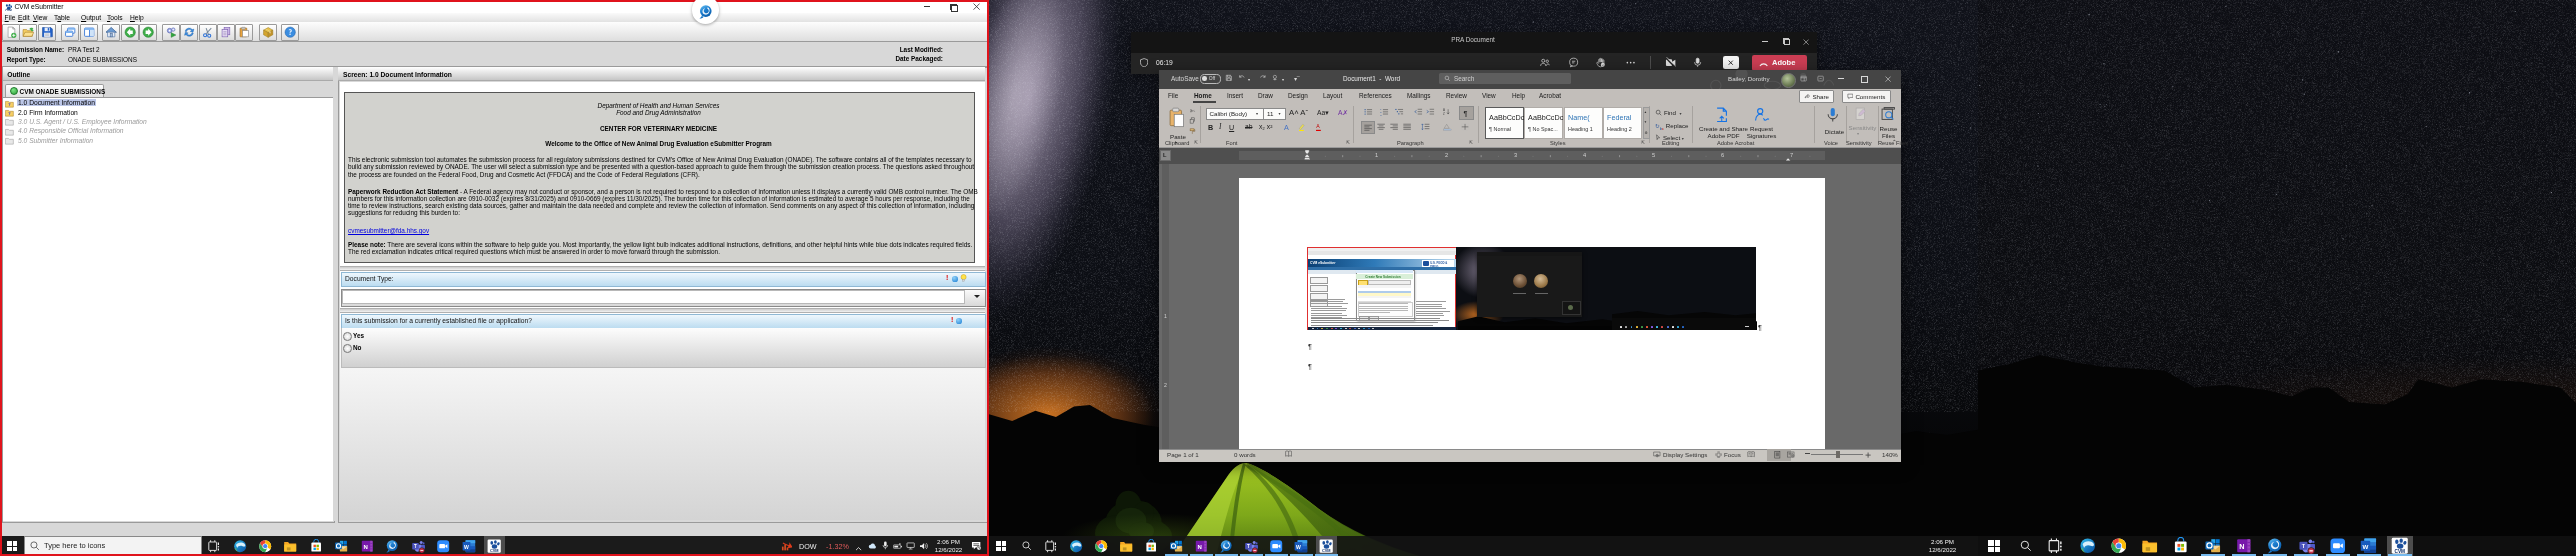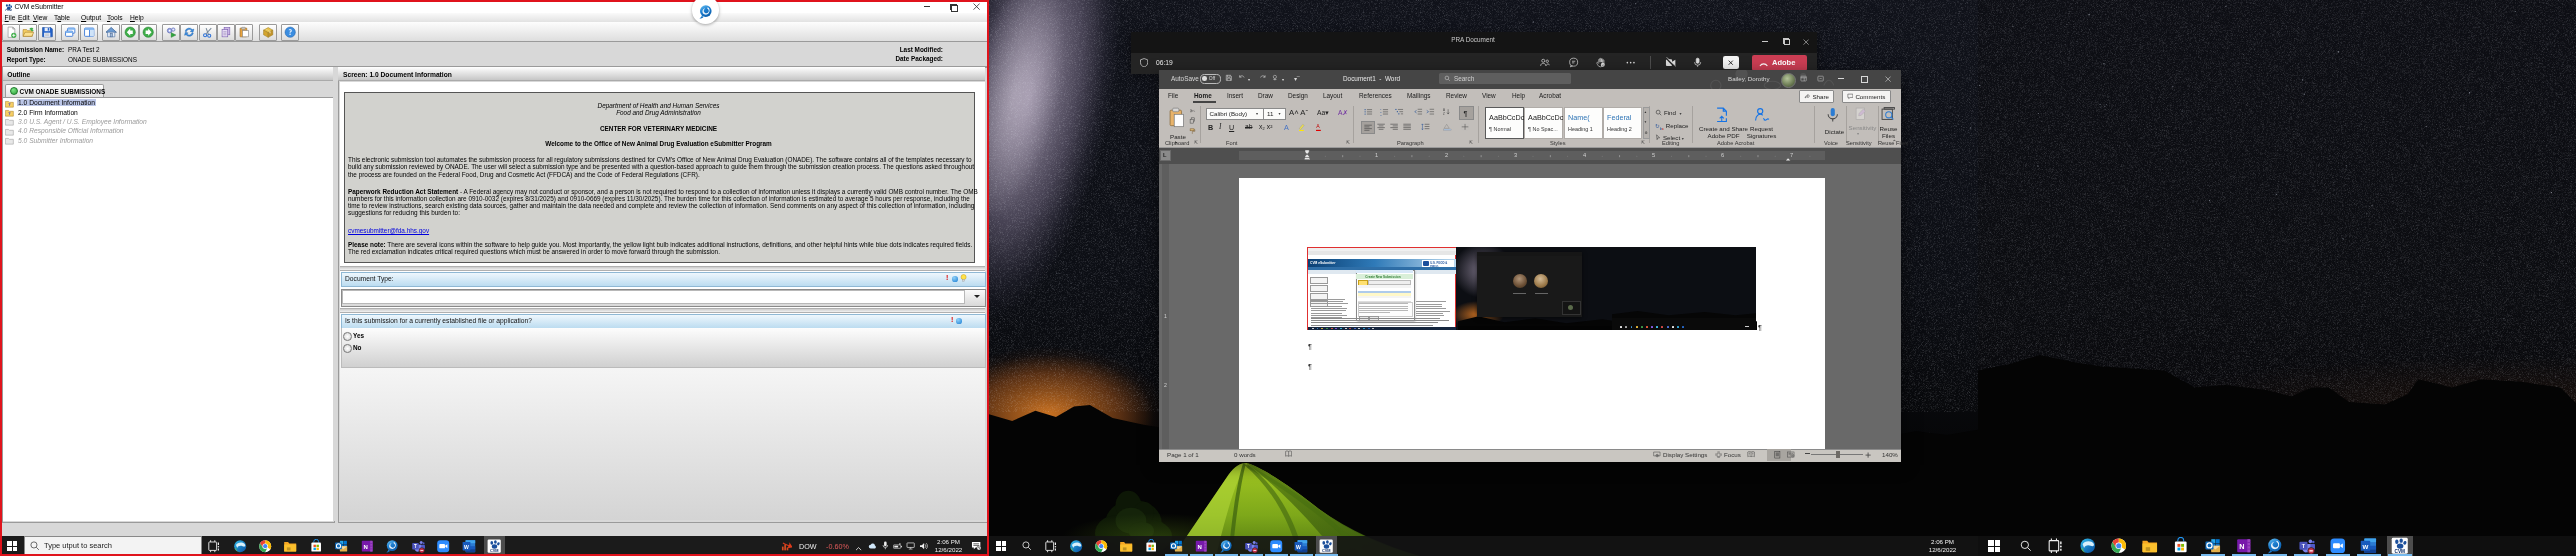--- a/index.html
+++ b/index.html
@@ -996,21 +996,21 @@
       <div style="position:absolute;left:5.6px;top:0;width:4.7px;height:4.7px;background:#fff"></div>
       <div style="position:absolute;left:0;top:5.6px;width:4.7px;height:4.7px;background:#fff"></div>
       <div style="position:absolute;left:5.6px;top:5.6px;width:4.7px;height:4.7px;background:#fff"></div>
     </div>
   </div>
 <div style="position:absolute;left:24px;top:536px;width:178px;height:20.6px;background:#f3f3f3;border:0.5px solid #888;box-sizing:border-box"></div>
 <div style="position:absolute;left:29px;top:540px;width:11.3px;height:11.3px"><svg width="11.3" height="11.3" viewBox="0 0 48 48">
       <circle cx="21" cy="21" r="13" fill="none" stroke="#333" stroke-width="3"></circle>
       <line x1="31" y1="31" x2="42" y2="42" stroke="#333" stroke-width="3"></line>
     </svg></div>
-<div style="position:absolute;left:44px;top:541px;font-size:7.5px;color:#222">Type utput to search</div>
+<div style="position:absolute;left:44px;top:541px;font-size:7.5px;color:#222">Type here to icons</div>
 <div style="position:absolute;left:207px;top:539px;width:14.4px;height:14.4px"><svg width="14.4" height="14.4" viewBox="0 0 48 48" fill="none" stroke="#eee" stroke-width="3">
       <rect x="6" y="10" width="26" height="28" rx="2"></rect>
       <line x1="12" y1="4" x2="12" y2="10"></line>
       <line x1="12" y1="38" x2="12" y2="44"></line>
       <line x1="26" y1="4" x2="26" y2="10"></line>
       <line x1="26" y1="38" x2="26" y2="44"></line>
       <line x1="38" y1="12" x2="38" y2="20" stroke-width="4"></line>
       <circle cx="38" cy="26" r="2.6" fill="#eee" stroke="none"></circle>
       <line x1="38" y1="32" x2="38" y2="38" stroke-width="4"></line>
     </svg></div>
@@ -1116,21 +1116,21 @@
       <text x="24" y="43" font-family="Liberation Sans" font-size="13" font-weight="bold" fill="#0d2f6b" text-anchor="middle">CVM</text>
     </svg></div>
 <div style="position:absolute;left:781px;top:540px;width:11.3px;height:11.3px"><svg width="11.3" height="11.3" viewBox="0 0 24 24">
       <rect x="2" y="14" width="3.5" height="8" fill="#d84b20"></rect>
       <rect x="7" y="10" width="3.5" height="12" fill="#d84b20"></rect>
       <rect x="12" y="16" width="3.5" height="6" fill="#d84b20"></rect>
       <path d="M4 6 C9 10 13 10 19 13 L19 9 L23 15 L16 16 L19 13" fill="none" stroke="#e03c1c" stroke-width="2.4"></path>
       <path d="M17 9 l6 5 -8 2 Z" fill="#e03c1c"></path>
     </svg></div>
 <div style="position:absolute;left:799px;top:542px;font-size:7.2px;color:#eee">DOW</div>
-<div style="position:absolute;left:826px;top:542px;font-size:7.2px;color:#e05a5a">-0.60%</div>
+<div style="position:absolute;left:826px;top:542px;font-size:7.2px;color:#e05a5a">-1.32%</div>
 <div style="position:absolute;left:855px;top:544px;width:7.2px;height:5.2px"><svg width="7.2" height="5.2" viewBox="0 0 14 10">
       <path d="M2 8 L7 3 L12 8" stroke="#eee" stroke-width="1.6" fill="none"></path>
     </svg></div>
 <div style="position:absolute;left:868px;top:543px;width:9.3px;height:7.2px"><svg width="9.3" height="7.2" viewBox="0 0 24 16">
       <path d="M7 13 a5 5 0 0 1 0 -10 a6 6 0 0 1 11 2 a4.5 4.5 0 0 1 0 8 Z" fill="#cfe6f8"></path>
     </svg></div>
 <div style="position:absolute;left:882px;top:541px;width:6.7px;height:9.3px"><svg width="6.7" height="9.3" viewBox="0 0 13 18">
       <rect x="4" y="1" width="5" height="9" rx="2.5" fill="#eee"></rect>
       <path d="M2 8 a4.5 4.5 0 0 0 9 0" fill="none" stroke="#eee" stroke-width="1.4"></path>
       <line x1="6.5" y1="13" x2="6.5" y2="16" stroke="#eee" stroke-width="1.4"></line>

